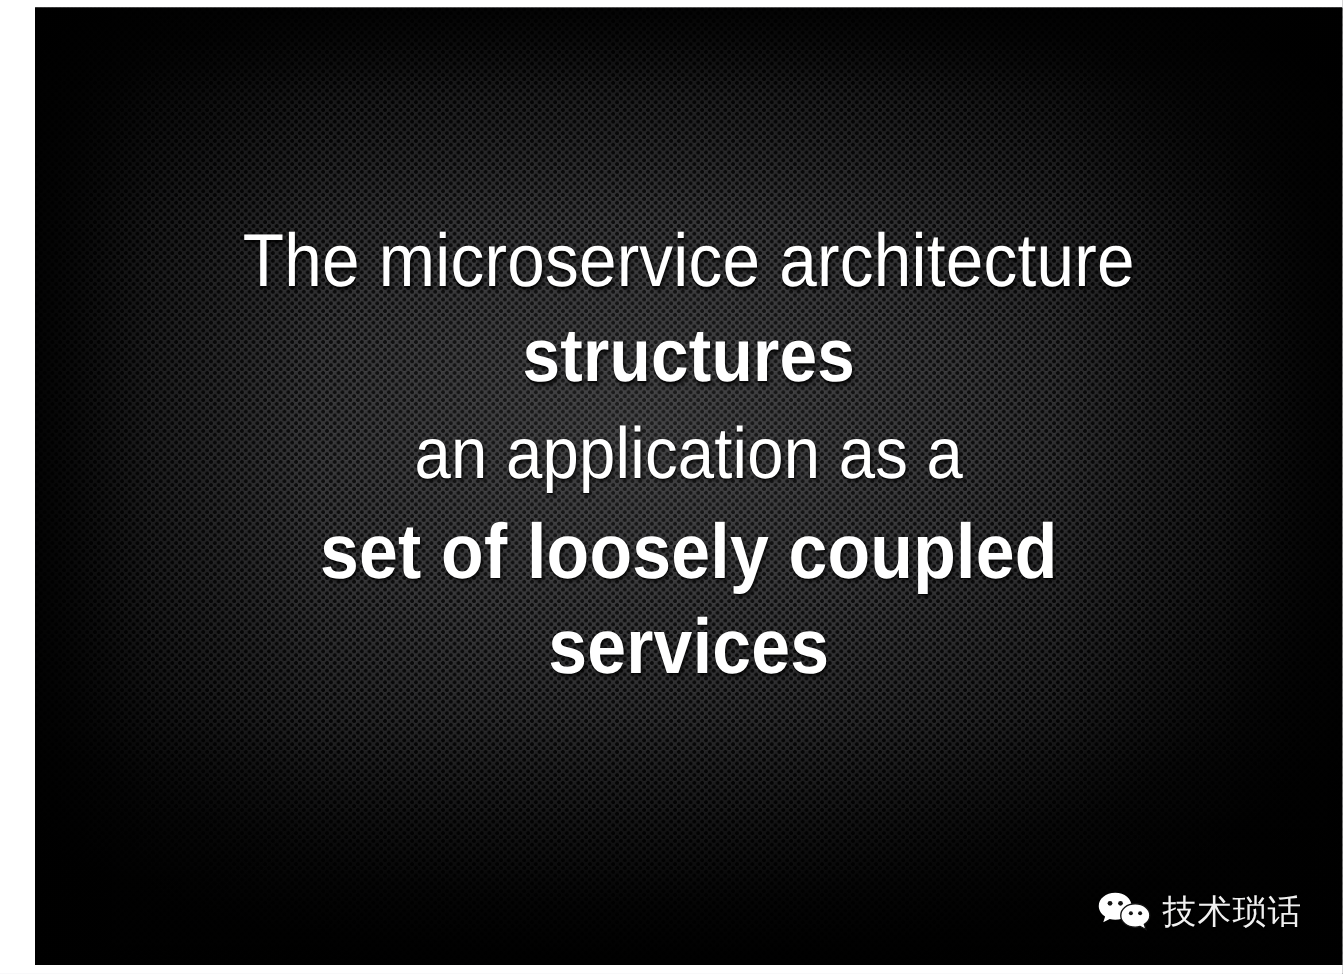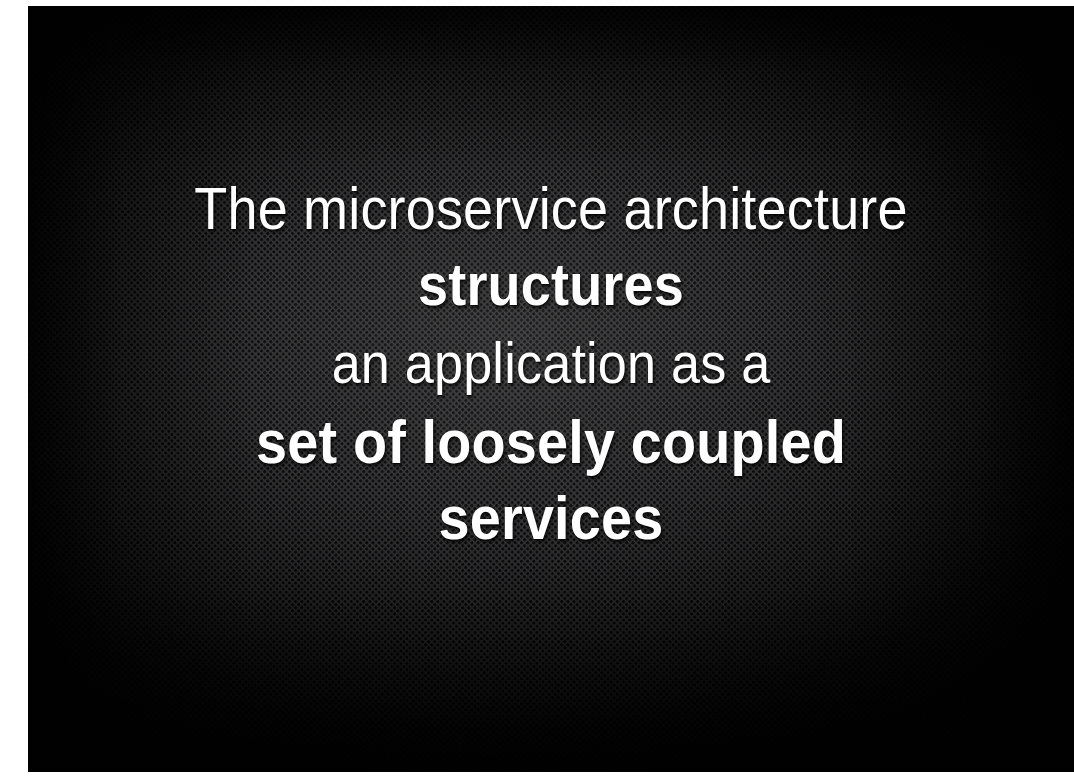--- a/index.html
+++ b/index.html
@@ -163,15 +163,34 @@
     <div id="corner-shade"></div>
 
     <div id="quote-block">
       <span class="quote-line light" id="line-1">The microservice architecture</span>
       <span class="quote-line bold" id="line-2">structures</span>
       <span class="quote-line light" id="line-3">an application as a</span>
       <span class="quote-line bold" id="line-4">set of loosely coupled</span>
       <span class="quote-line bold" id="line-5">services</span>
     </div>
 
+    <div id="watermark">
+      <span id="wechat-logo-icon">
+        <svg viewBox="0 0 44 34" width="44" height="34" aria-hidden="true">
+
+          <path d="M14.2 2.2 C6.6 2.2 1.0 7.0 1.0 12.8 C1.0 16.2 3.0 19.2 6.1 21.2
+                   L4.6 25.8 L9.8 23.2 C11.2 23.6 12.7 23.8 14.2 23.8
+                   C21.8 23.8 27.4 19.0 27.4 13.2 C27.4 7.2 21.8 2.2 14.2 2.2 Z" fill="#ffffff"></path>
+          <circle cx="10.0" cy="10.6" r="1.9" fill="#141414"></circle>
+          <circle cx="18.4" cy="10.6" r="1.9" fill="#141414"></circle>
+
+          <path d="M30.2 11.0 C23.6 11.0 18.6 15.2 18.6 20.3 C18.6 25.5 23.6 29.7 30.2 29.7
+                   C31.6 29.7 32.9 29.5 34.1 29.2 L38.8 31.6 L37.5 27.4
+                   C40.2 25.7 41.9 23.2 41.9 20.3 C41.9 15.2 36.8 11.0 30.2 11.0 Z" fill="#ffffff" stroke="#141414" stroke-width="1.1"></path>
+          <circle cx="26.7" cy="18.6" r="1.6" fill="#141414"></circle>
+          <circle cx="34.1" cy="18.6" r="1.6" fill="#141414"></circle>
+        </svg>
+      </span>
+      <span id="watermark-label">技术琐话</span>
+    </div>
 
   </div>
 </div>
 
 </body></html>

